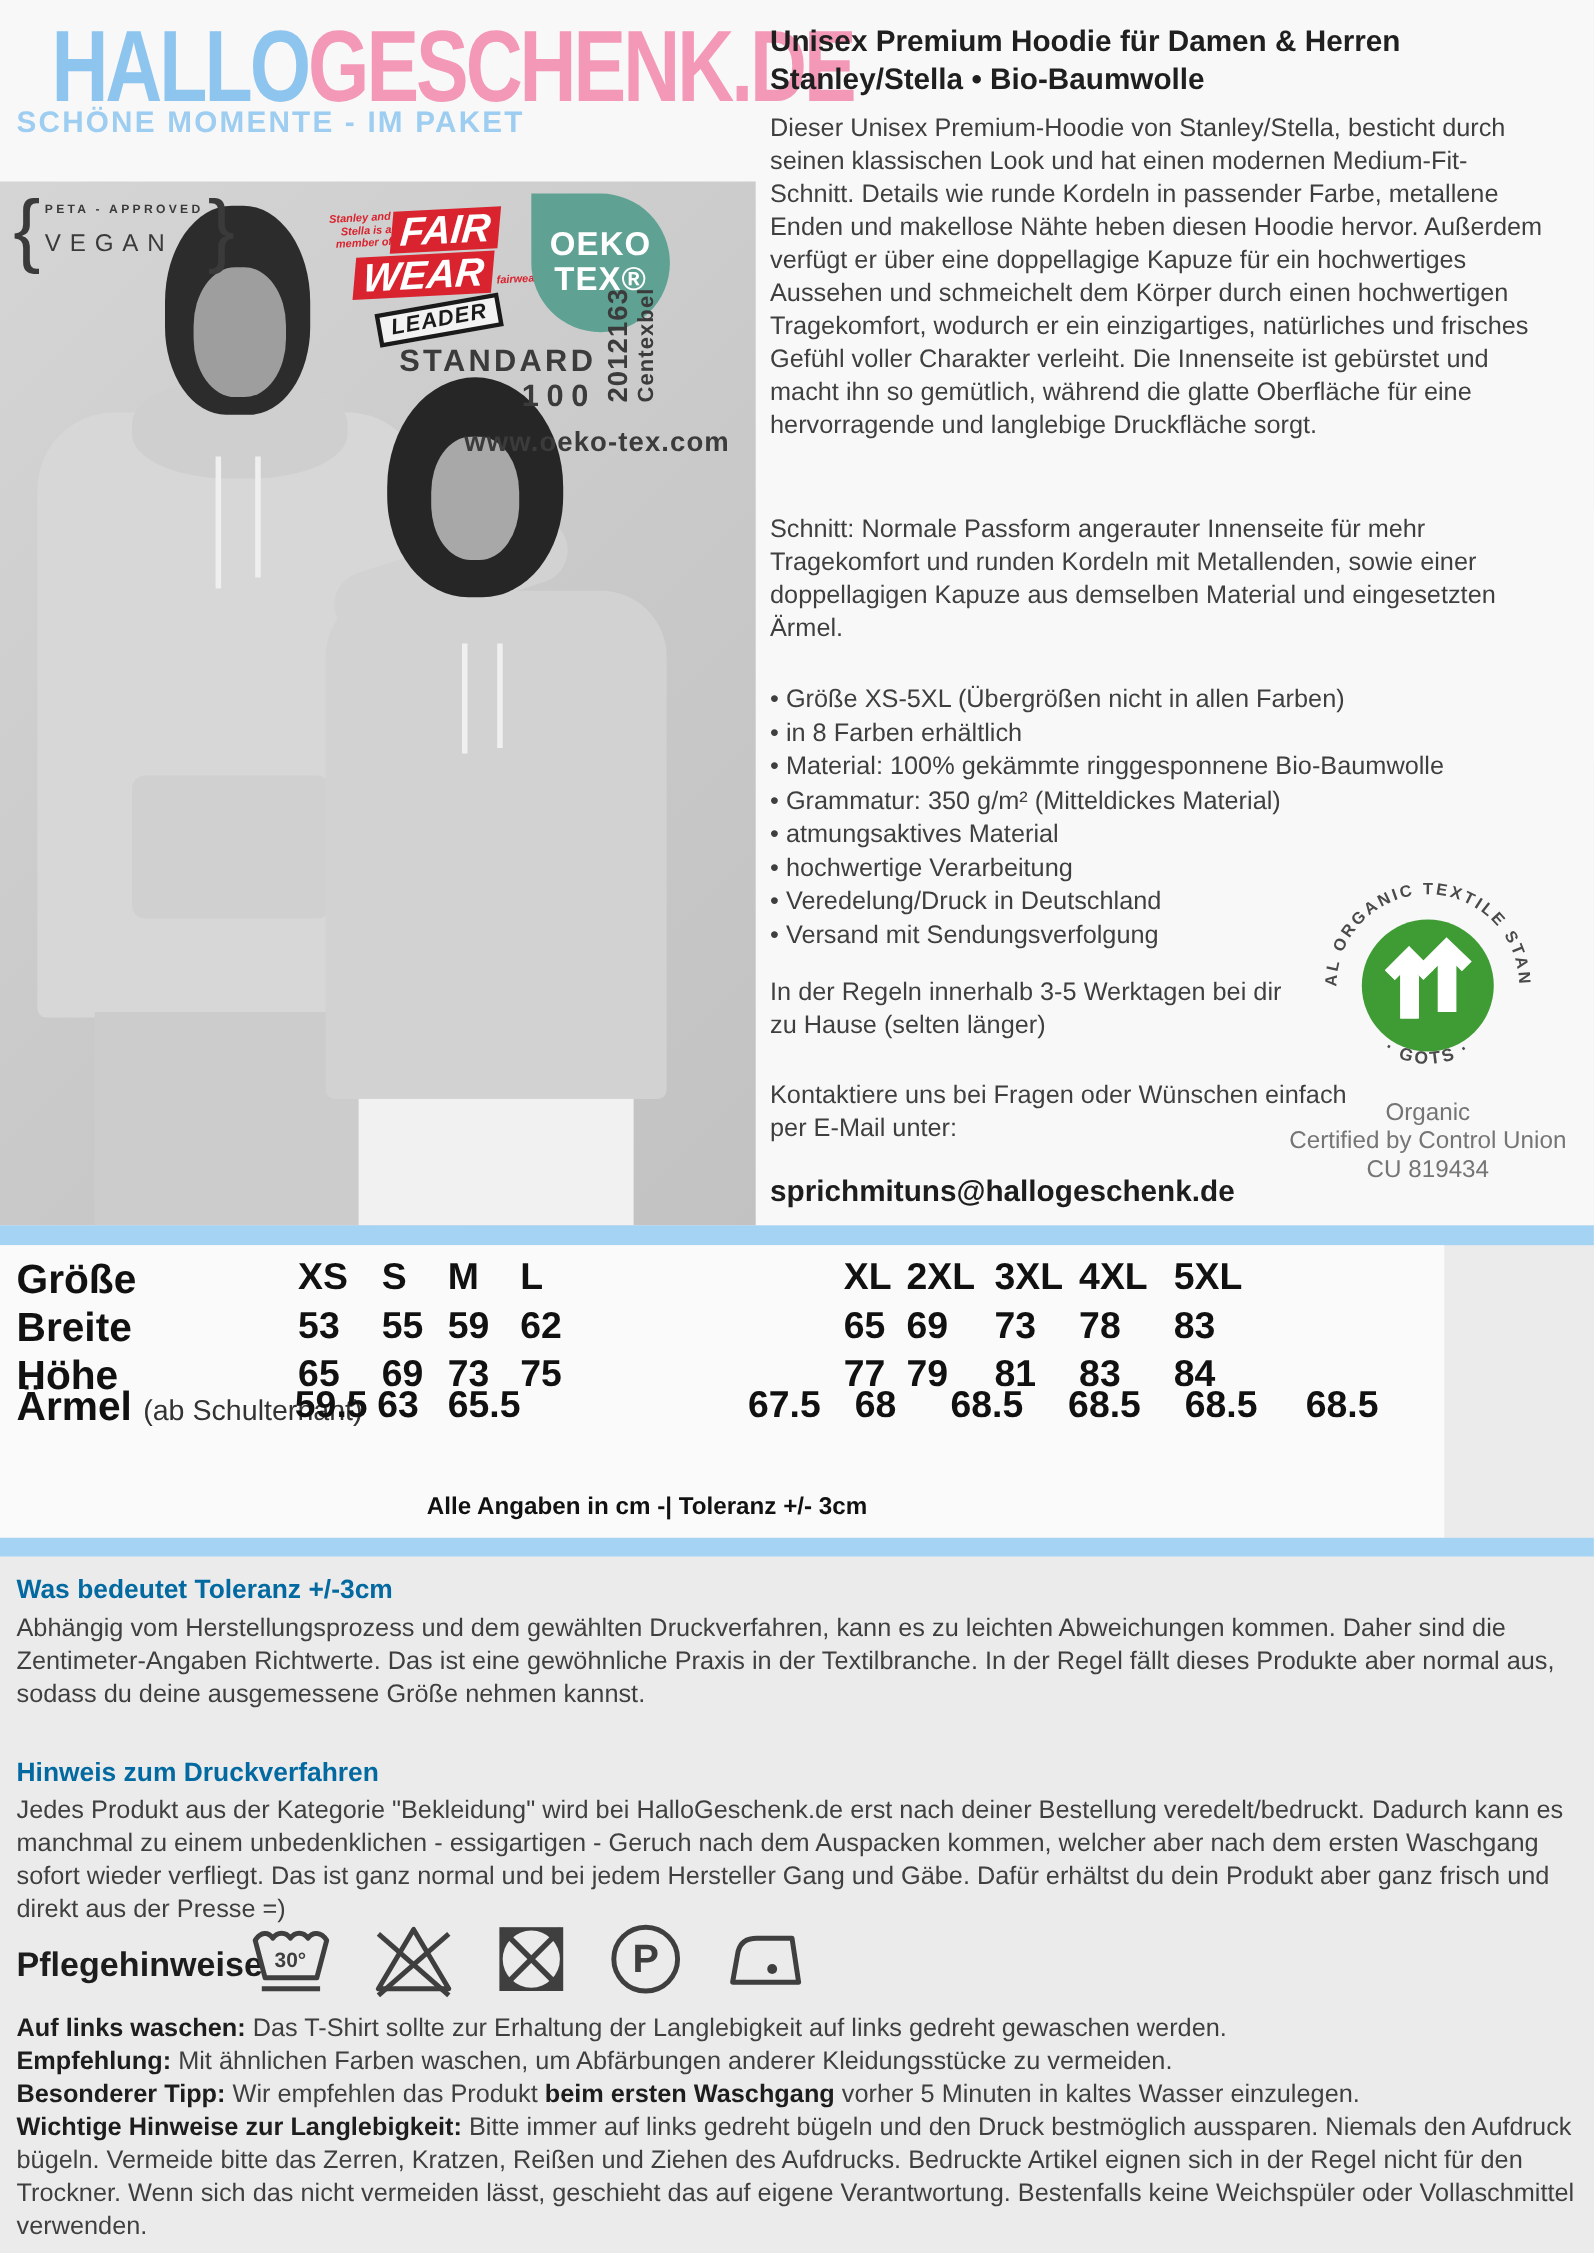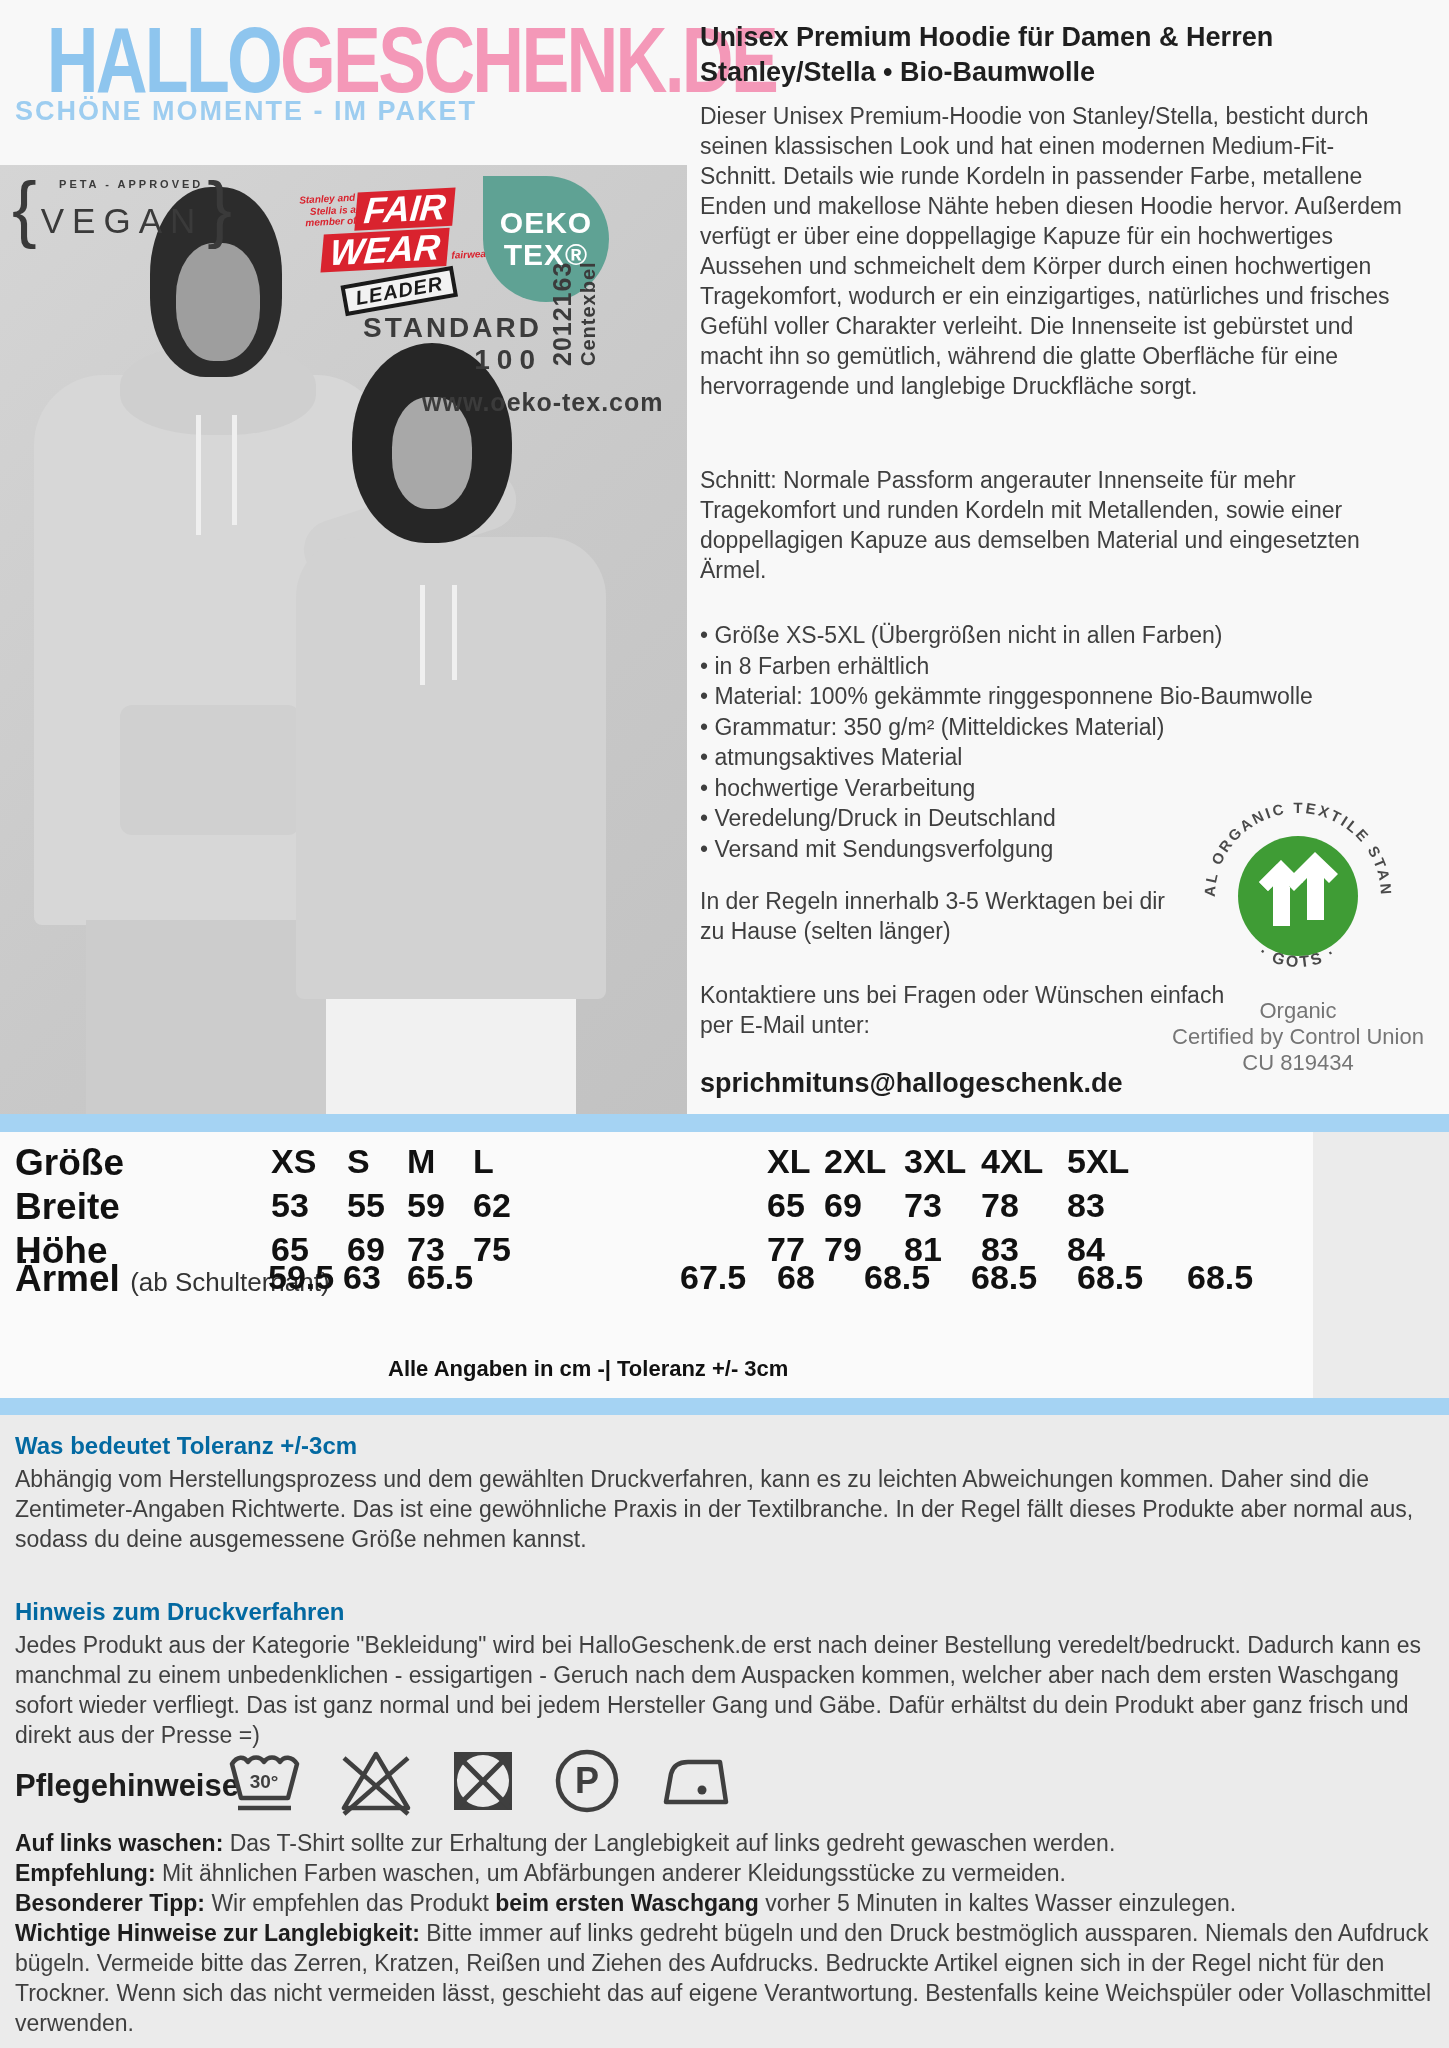--- a/index.html
+++ b/index.html
@@ -34,23 +34,23 @@
   .pB-face{left:392px;top:232px;width:80px;height:112px;background:#a8a8a8;border-radius:45%;}
   .pB-arm{left:300px;top:330px;width:220px;height:60px;background:#d2d2d2;border-radius:30px;transform:rotate(-18deg);}
   .pB-body{left:296px;top:372px;width:310px;height:462px;background:#d2d2d2;border-radius:60px 60px 8px 8px;}
   .pB-string1{left:420px;top:420px;width:5px;height:100px;background:#f0f0f0;}
   .pB-string2{left:452px;top:420px;width:5px;height:95px;background:#f0f0f0;}
   .pB-pants{left:326px;top:834px;width:250px;height:115px;background:#f1f1f1;}
 
   
   .vegan{position:absolute;left:12px;top:176px;display:flex;align-items:center;color:#3a3a3a;}
   .vegan .brace{font-size:74px;font-weight:300;line-height:0.9;}
-  .vegan-mid{text-align:right;margin:0 4px;}
+  .vegan-mid{text-align:left;margin:0 4px;}
   .vegan-l1{font-size:11px;letter-spacing:3px;font-weight:bold;}
-  .vegan-l2{font-size:35px;letter-spacing:8px;font-weight:500;margin-top:11px;}
+  .vegan-l2{font-size:22px;letter-spacing:8px;font-weight:500;margin-top:11px;}
 
   
   .fw{position:absolute;left:294px;top:190px;width:190px;transform:rotate(-3deg);}
   .fw-row{display:flex;align-items:flex-end;}
   .fw-member{font-size:10px;color:#d9232e;font-weight:bold;font-style:italic;width:64px;text-align:right;line-height:1.15;margin-bottom:4px;}
   .fw-box{background:#d9232e;color:#fff;font-style:italic;font-weight:800;padding:0 8px;font-size:36px;line-height:1.05;transform:skewX(-8deg);}
   .fw-site{font-size:10px;color:#d9232e;font-weight:bold;font-style:italic;margin-left:3px;margin-bottom:4px;}
   .fw-leader{display:inline-block;border:4px solid #1a1a1a;background:#f2f2f2;color:#1a1a1a;font-weight:800;
     font-style:italic;font-size:20px;padding:0 9px;transform:rotate(-7deg);margin-left:46px;margin-top:8px;letter-spacing:1px;}
 

